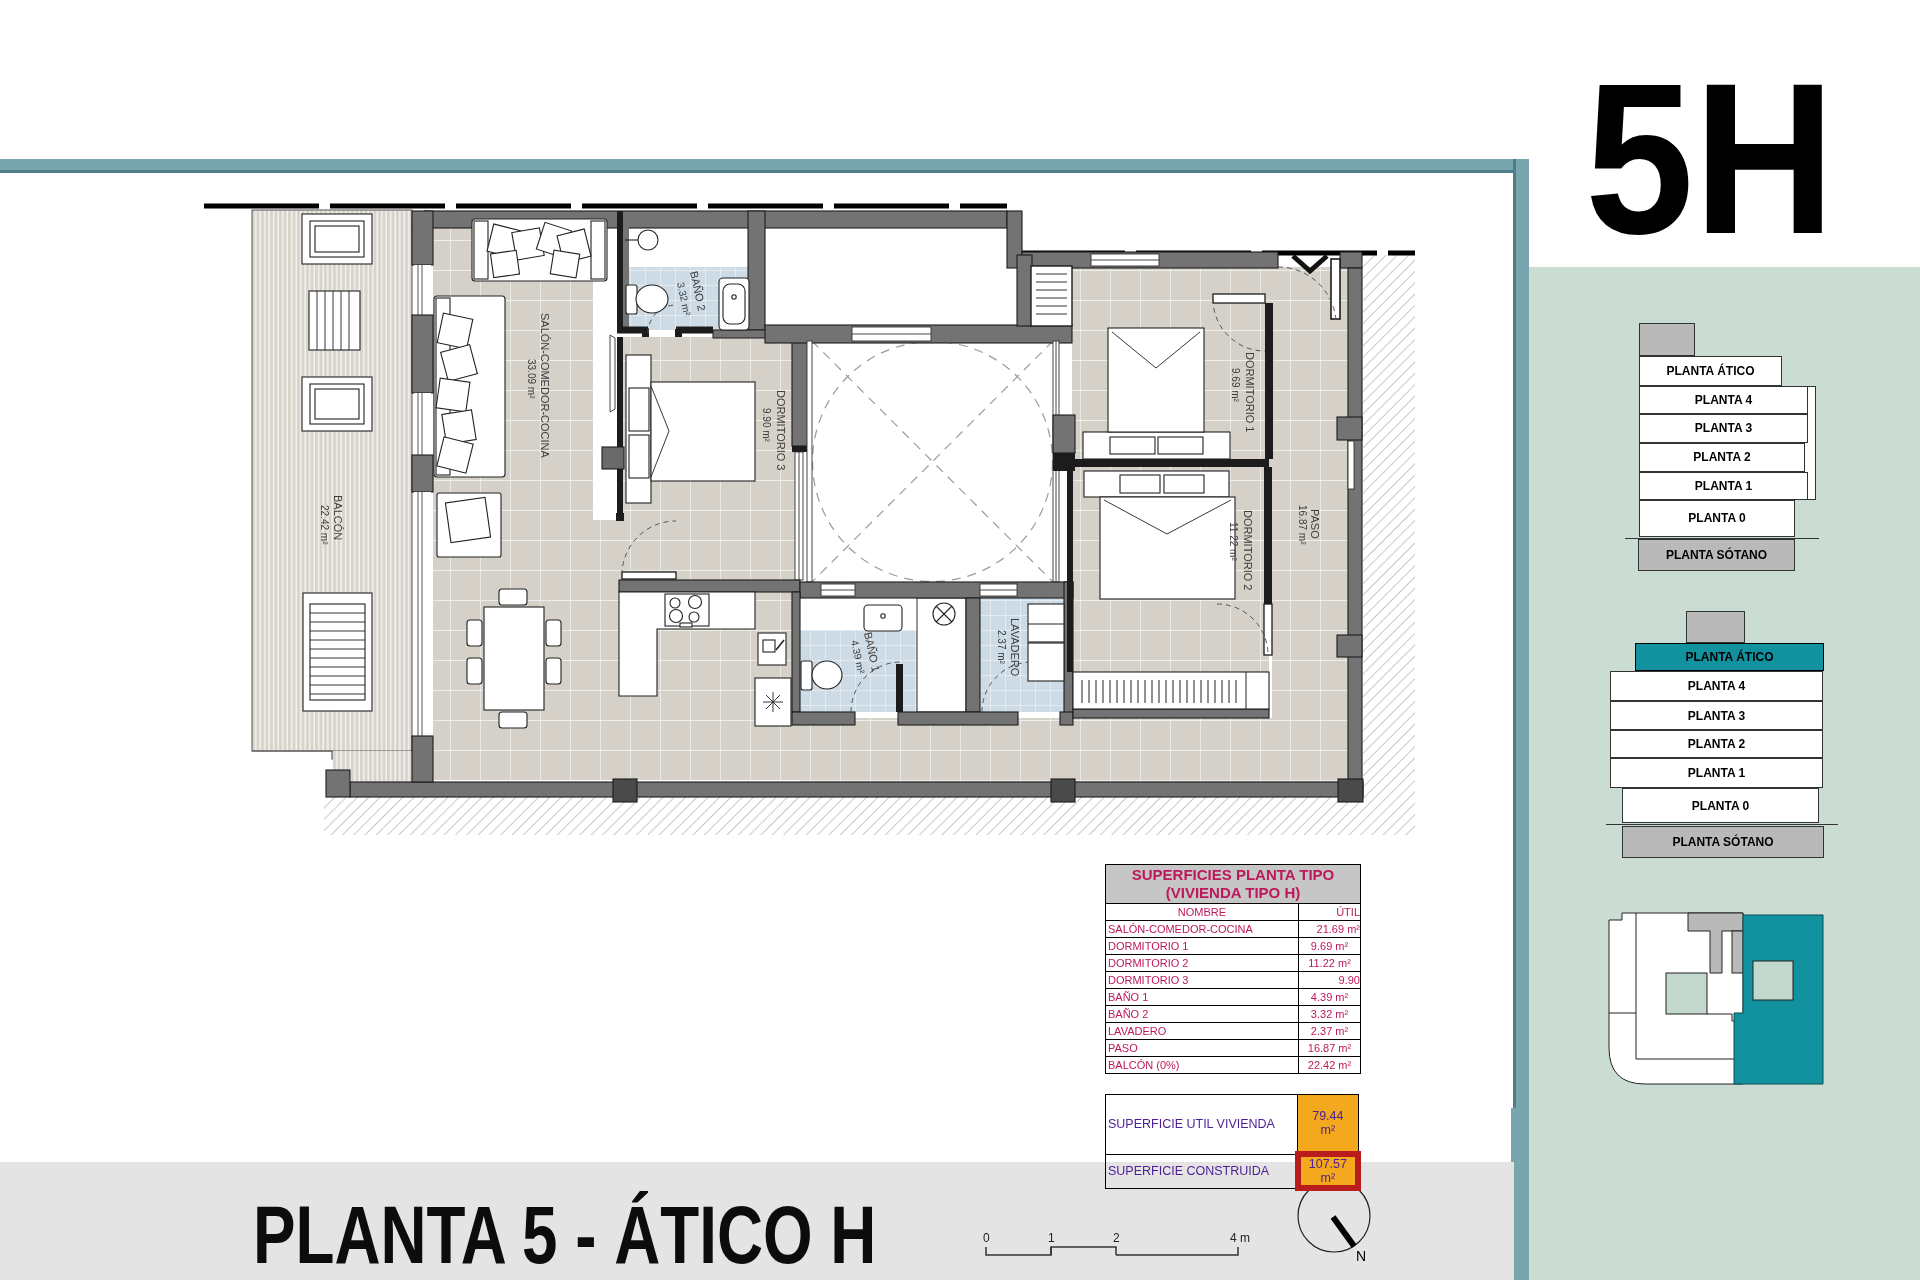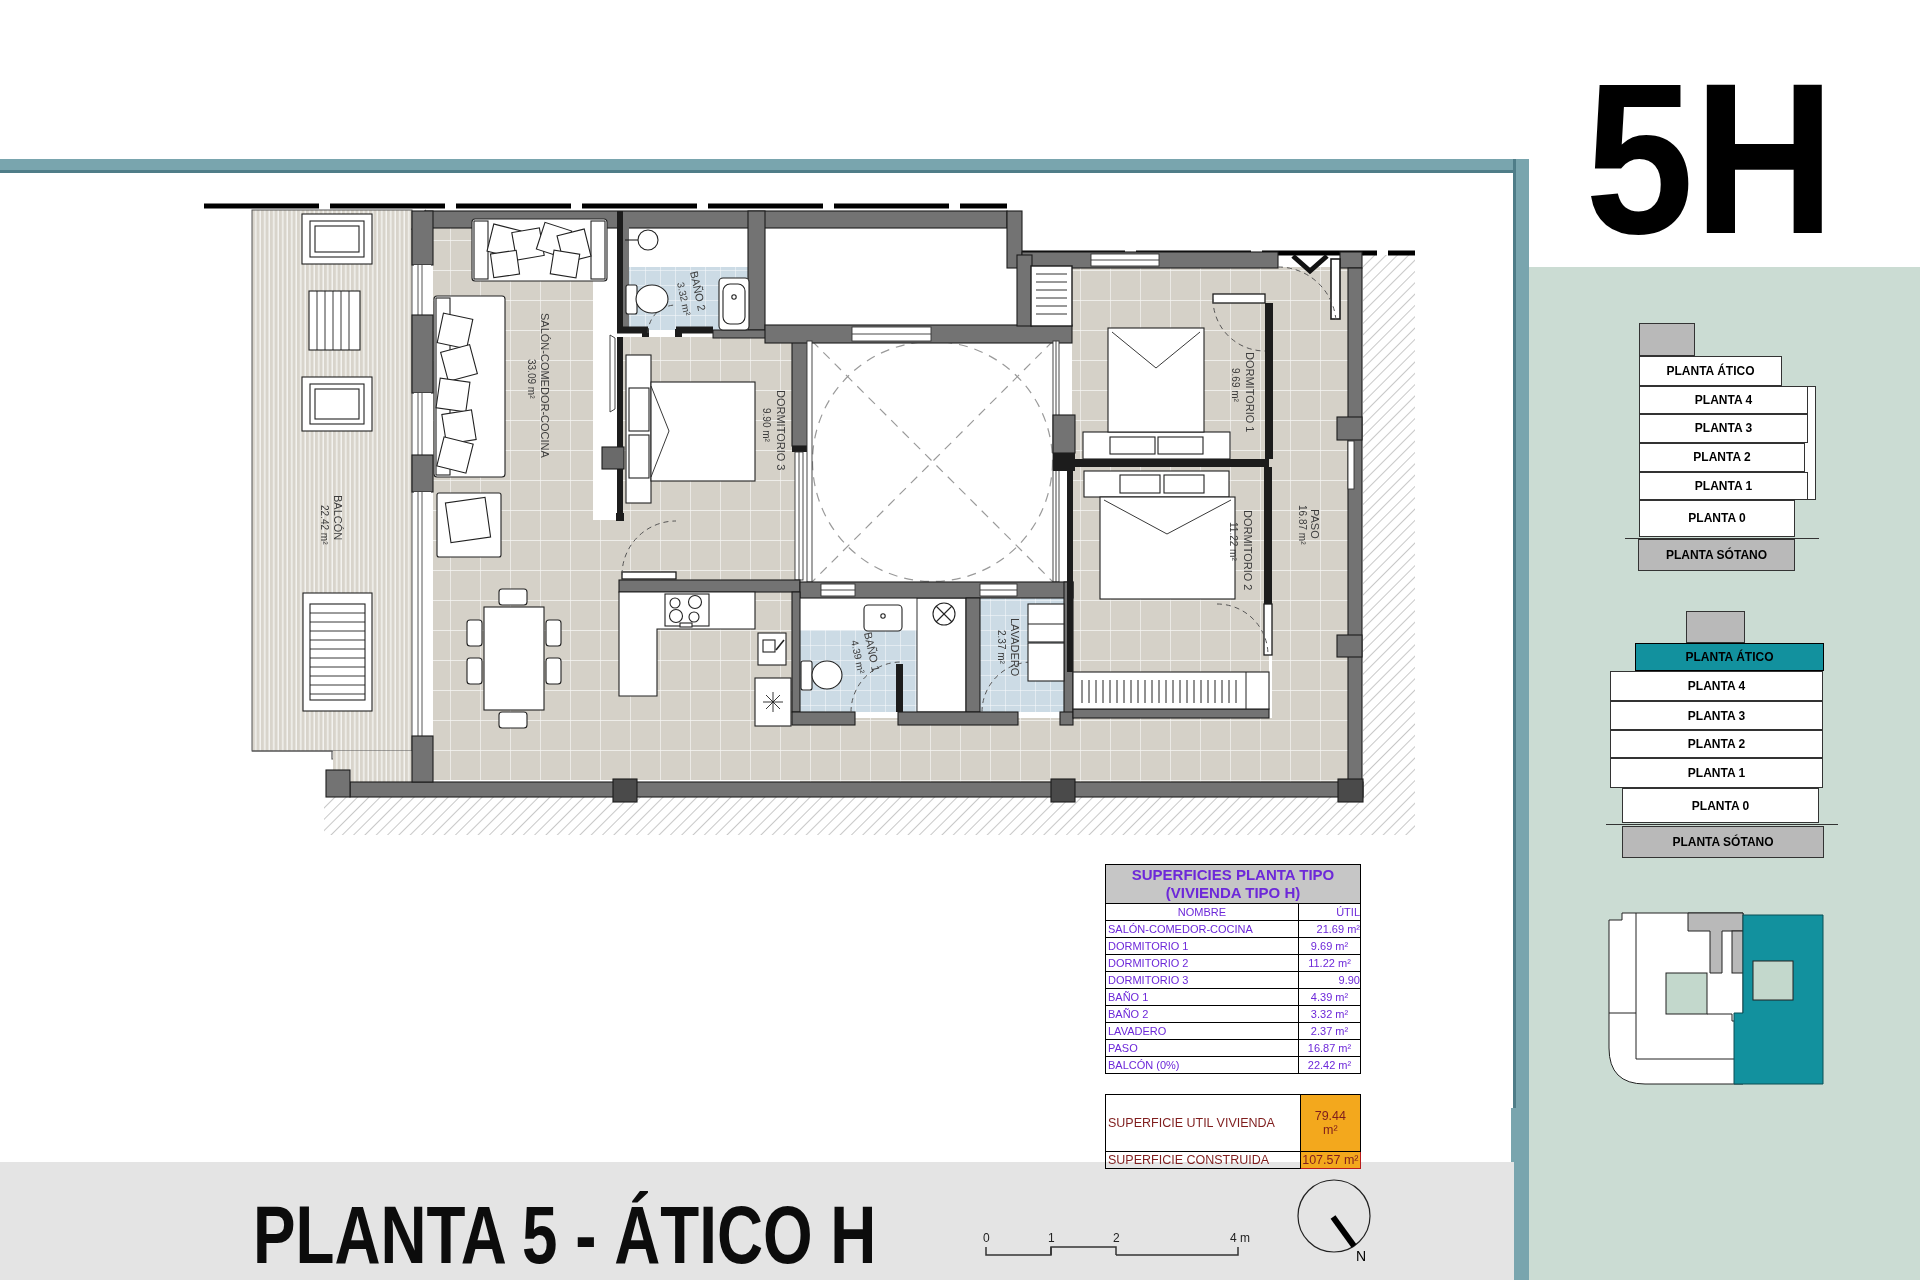--- a/index.html
+++ b/index.html
@@ -39,21 +39,21 @@
       <text x="255" y="12">4 m</text>
   </g>
 </svg>
 
 <svg class="abs" style="left:1290px;top:1172px;" width="90" height="100" viewBox="0 0 90 100">
   <circle cx="44" cy="44" r="36" fill="none" stroke="#222" stroke-width="1.2"></circle>
   <line x1="43" y1="45" x2="64" y2="74" stroke="#000" stroke-width="6"></line>
   <text x="66" y="89" font-size="14" fill="#000" font-family="Liberation Sans">N</text>
 </svg>
 
-<div class="abs" style="left:1105px;top:864px;width:256px;font-size:13px;color:#6d28d9;">
+<div class="abs" style="left:1105px;top:864px;width:256px;font-size:13px;color:#be185d;">
   <div style="border:1.5px solid #000;background:#c6c6c6;text-align:center;font-weight:bold;font-size:15px;line-height:18px;padding:1px 0;">SUPERFICIES PLANTA TIPO<br>(VIVIENDA TIPO H)</div>
   <table style="width:100%;border-collapse:collapse;font-size:11px;">
     <tbody>
         <tr>
           <td style="border:1px solid #000;border-top:none;text-align:center;height:16px;padding:0;">NOMBRE</td>
           <td style="border:1px solid #000;border-top:none;text-align:right;width:62px;padding:0;">ÚTIL</td>
         </tr>
     <tr>
           <td style="border:1px solid #000;height:17px;padding:0 2px;">SALÓN-COMEDOR-COCINA</td>
           <td style="border:1px solid #000;text-align:right;padding:0;">21.69 m²</td>
@@ -87,30 +87,30 @@
           <td style="border:1px solid #000;text-align:center;padding:0;">16.87 m²</td>
         </tr>
     <tr>
           <td style="border:1px solid #000;height:17px;padding:0 2px;margin-left:20px;">BALCÓN (0%)</td>
           <td style="border:1px solid #000;text-align:center;padding:0;">22.42 m²</td>
         </tr>
   </tbody>
     </table>
 </div>
 
-<div class="abs" style="left:1105px;top:1094px;width:256px;font-size:12.5px;color:#7f1d1d;">
+<div class="abs" style="left:1105px;top:1094px;width:256px;font-size:12.5px;color:#4c1d95;">
   <table style="width:100%;border-collapse:collapse;font-size:12.5px;">
     <tbody>
         <tr>
           <td style="border:1px solid #000;height:17px;padding:0 2px;">SUPERFICIE UTIL VIVIENDA</td>
           <td style="border:1px solid #000;text-align:center;width:42px;background:#f3a81d;padding:14px;">79.44 m²</td>
         </tr>
     <tr>
           <td style="border:1px solid #000;height:17px;padding:0 2px;">SUPERFICIE CONSTRUIDA</td>
-          <td style="border:1px solid #b91c1c;text-align:center;background:#f3a81d;padding:0;">107.57 m²</td>
+          <td style="border:6px solid #b91c1c;text-align:center;background:#f3a81d;padding:0;">107.57 m²</td>
         </tr>
   </tbody>
     </table>
 </div>
 
 <div class="abs" style="left:1600px;top:300px;width:260px;height:290px;font-size:12px;font-weight:bold;color:#000;">
   <div class="abs" style="left:39px;top:23px;width:56px;height:33px;background:#b9b9b9;border:1px solid #333;"></div>
   <div class="abs" style="left:39px;top:86px;width:177px;height:114px;background:#fff;border:1px solid #333;"></div>
   <div class="abs" style="left:39px;top:56px;width:143px;height:30px;background:#fff;border:1px solid #333;text-align:center;line-height:28px;">PLANTA ÁTICO</div>
   <div class="abs" style="left:39px;top:86px;width:169px;height:28px;background:#fff;border:1px solid #333;text-align:center;line-height:26px;">PLANTA 4</div>

